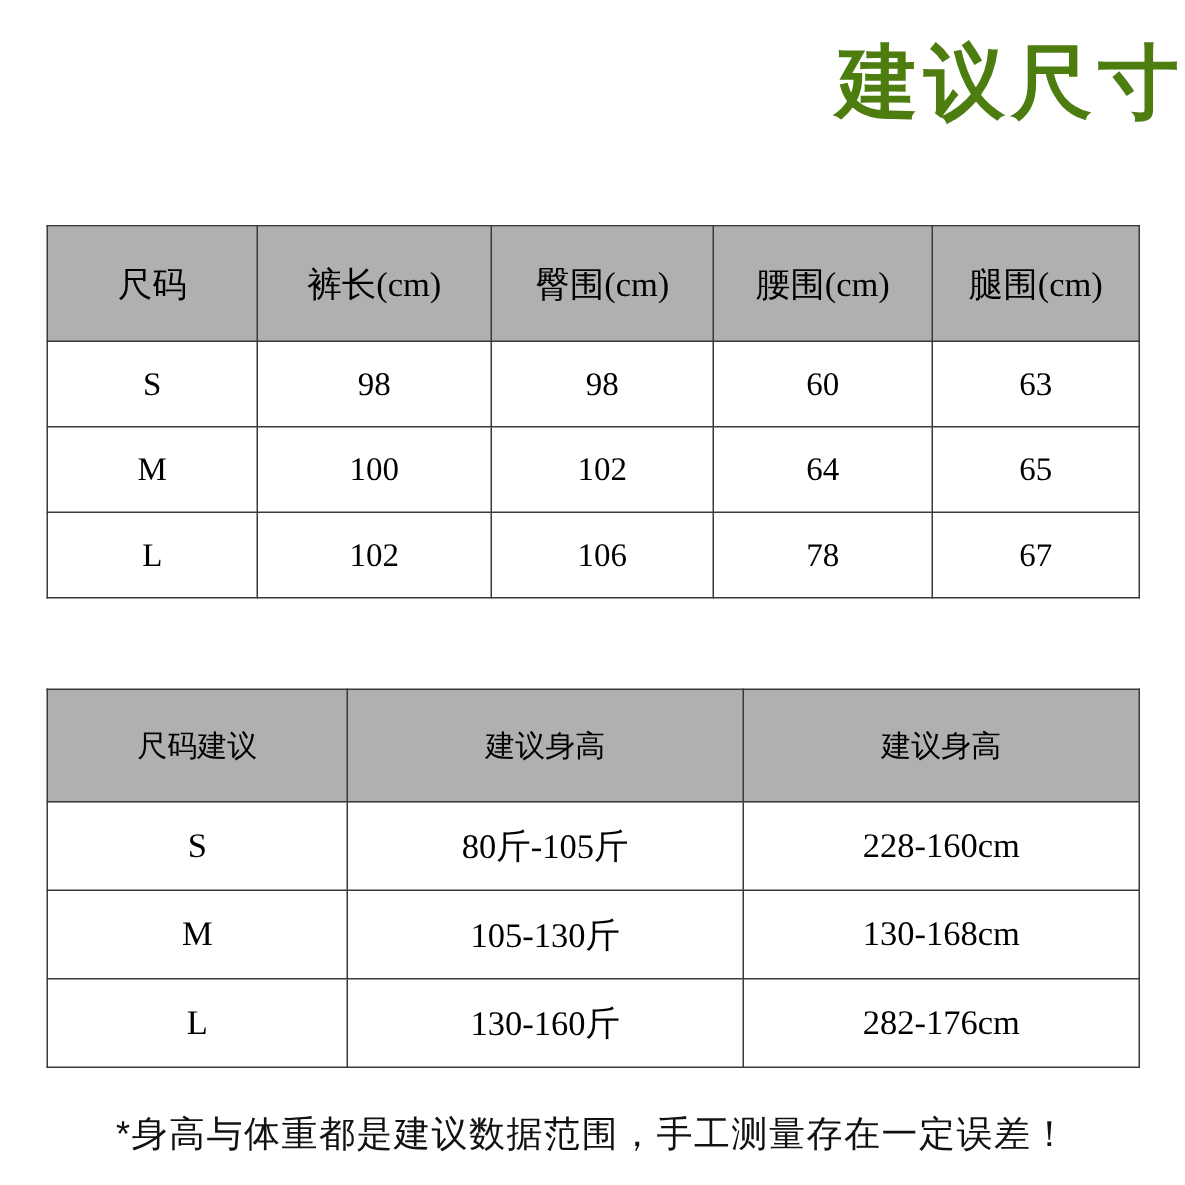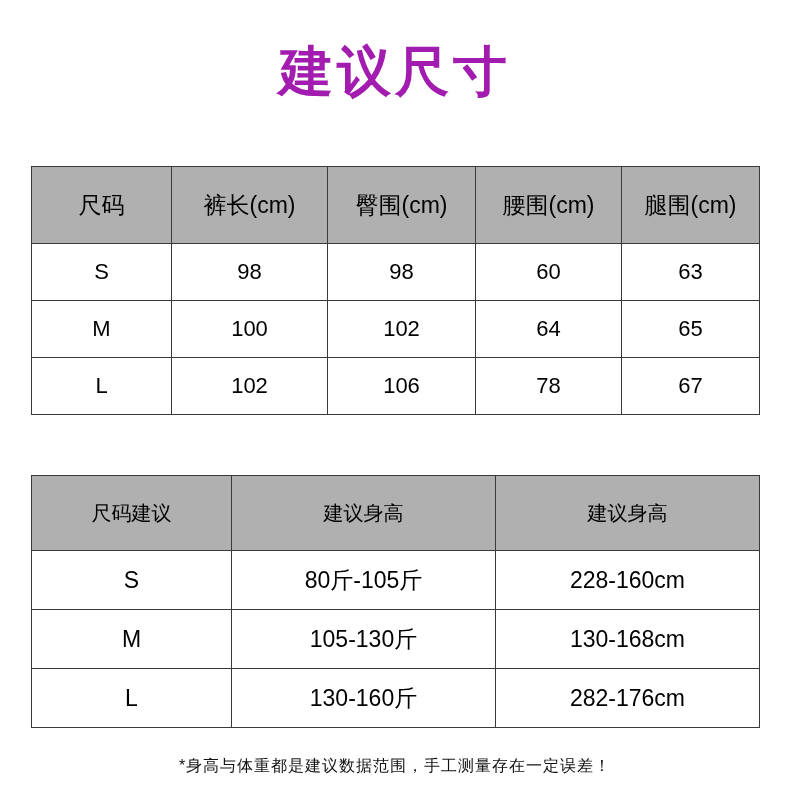--- a/index.html
+++ b/index.html
@@ -14,31 +14,32 @@
     color: #000000;
     overflow: hidden;
   }
   .page {
     position: relative;
     width: 790px;
     height: 790px;
     box-sizing: border-box;
   }
   .title {
-    text-align: center;
+    text-align: right;
     font-size: 54px;
     font-weight: bold;
     letter-spacing: 4px;
     line-height: 1;
-    padding-top: 44px;
-    color: #a21caf;
+    padding-top: 28px;
+    color: #4d7c0f;
   }
   .table-wrap {
     margin: 12px auto;
     width: 728px;
+    font-family: Liberation Serif, serif;
   }
   table {
     border-collapse: collapse;
     width: 100%;
     table-layout: fixed;
   }
   table td, table th {
     border: 1px solid #3a3a3a;
     text-align: center;
     vertical-align: middle;
@@ -79,21 +80,21 @@
     font-size: 23px;
     background: #ffffff;
   }
   .advice-table col.a0 { width: 200px; }
   .advice-table col.a1 { width: 264px; }
   .advice-table col.a2 { width: 264px; }
 
   .footnote {
     margin-top: 28px;
     text-align: center;
-    font-size: 16px;
+    font-size: 24px;
     color: #111;
     letter-spacing: 1px;
   }
 </style>
 </head>
 <body>
 
 <div class="page">
 
   <div class="title">建议尺寸</div>

